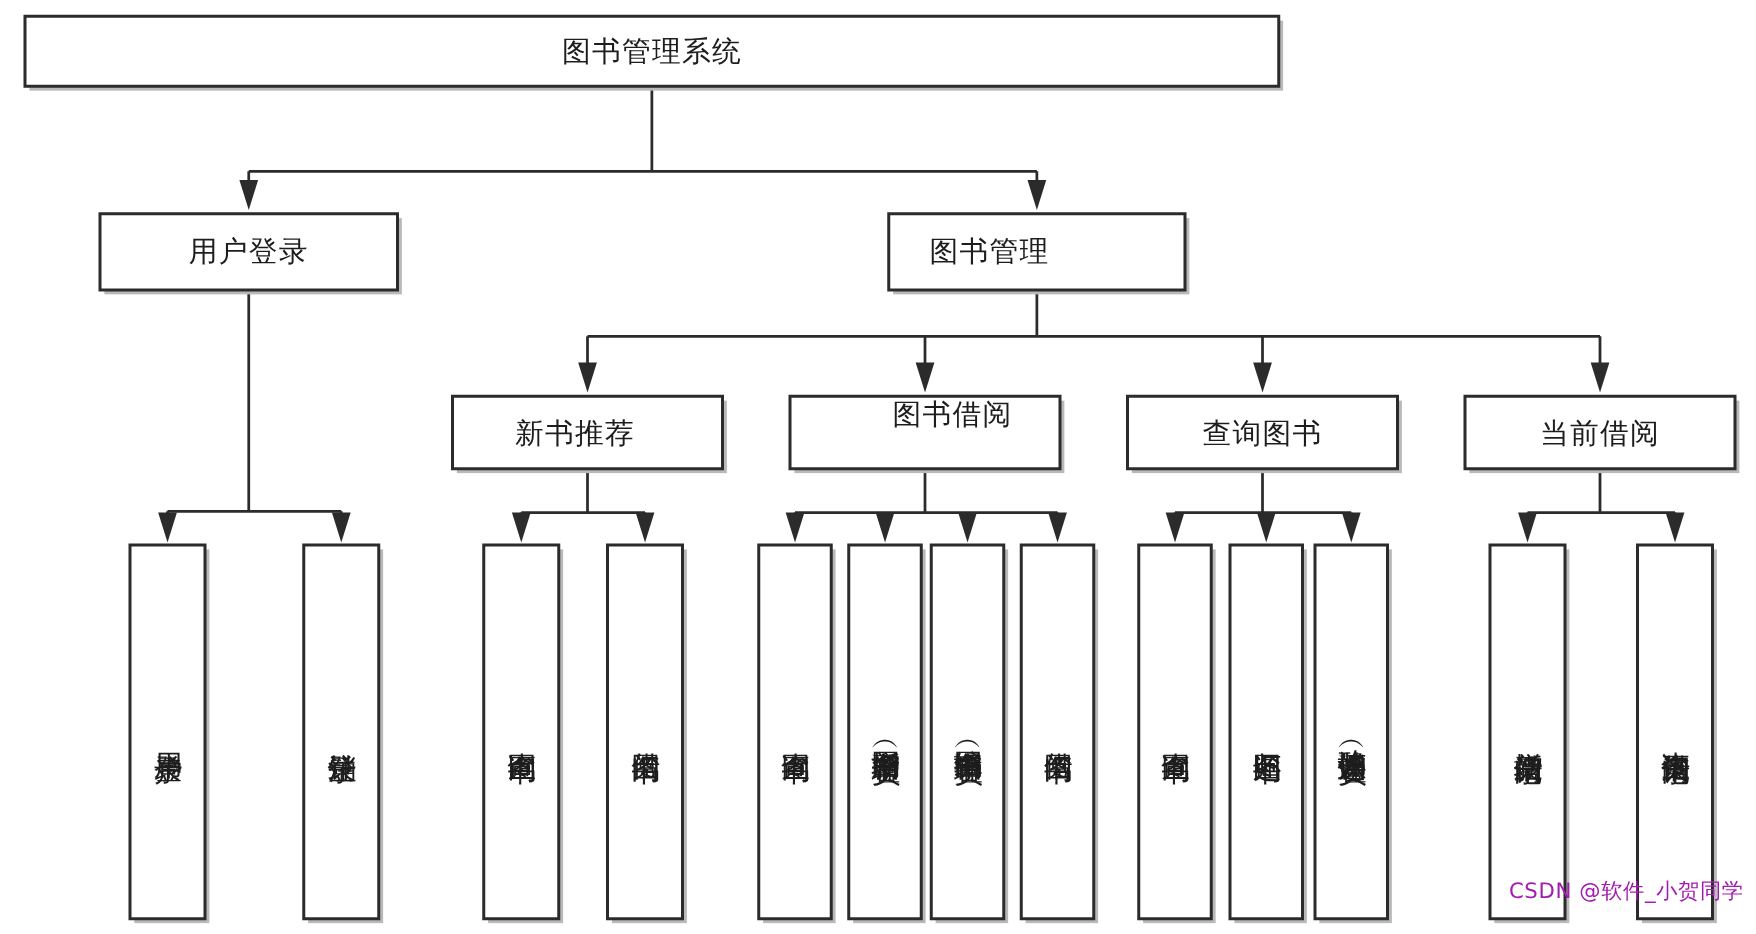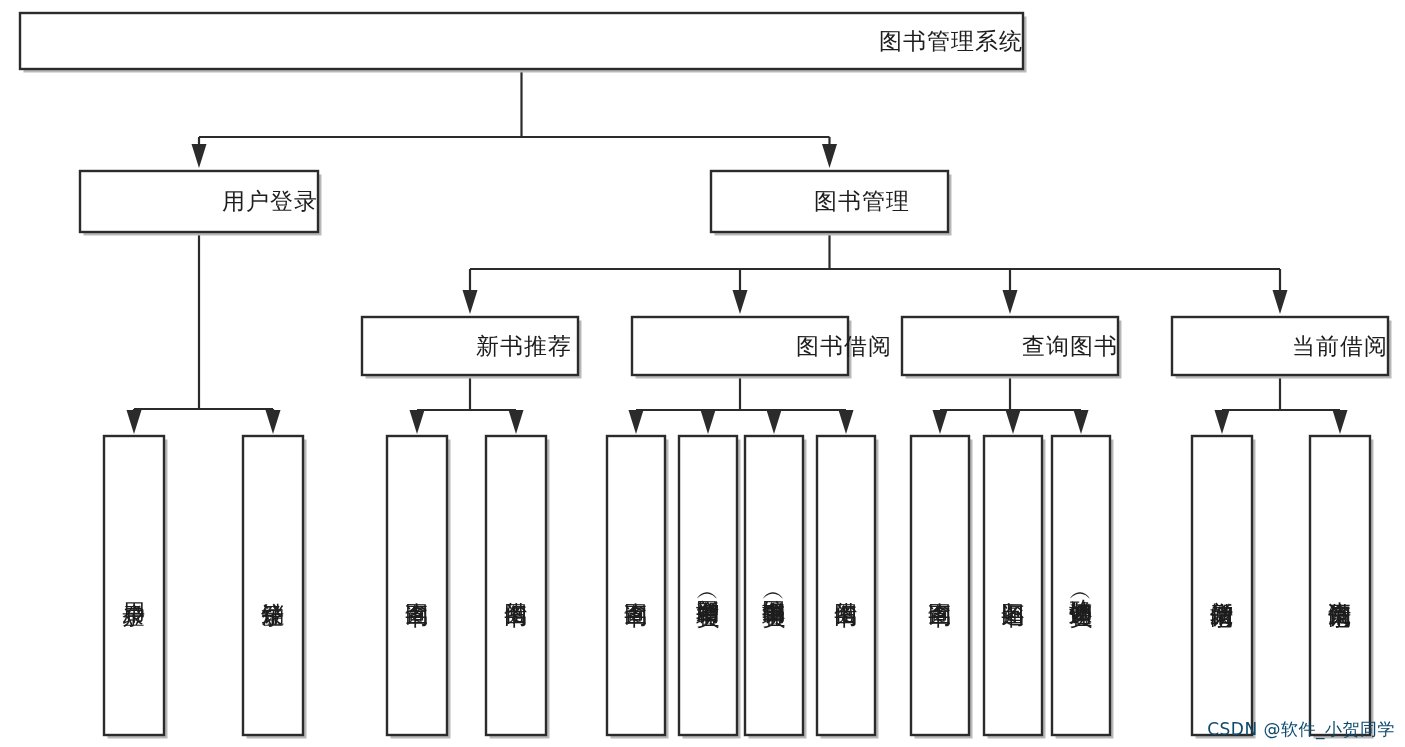--- a/index.html
+++ b/index.html
@@ -57,34 +57,34 @@
     letter-spacing: 1px;
     color: #1d1d1d;
     font-family: "DejaVu Sans", "Liberation Sans", sans-serif;
     white-space: nowrap;
     pointer-events: none;
   }
   .box-label-wrap {
     position: absolute;
     display: flex;
     align-items: center;
-    justify-content: flex-end;
+    justify-content: center;
     font-size: 23px;
     color: #1d1d1d;
     font-family: "DejaVu Sans", "Liberation Sans", sans-serif;
     white-space: nowrap;
     letter-spacing: 1px;
     pointer-events: none;
   }
   .watermark {
     position: absolute;
     right: 10px;
-    bottom: 6px;
+    bottom: 23px;
     font-size: 17px;
-    color: #0c4a6e;
+    color: #a21caf;
     font-family: "DejaVu Sans", "Liberation Sans", sans-serif;
     letter-spacing: 0.5px;
     white-space: nowrap;
   }
 </style>
 </head>
 <body>
 
 <div id="diagram-root">
 
@@ -195,21 +195,21 @@
       </div>
       <div class="box-label-wrap" style="left: 80px; top: 171px; width: 238px; height: 61px;">
         <span>用户登录</span>
       </div>
       <div class="box-label-wrap" style="left: 673px; top: 171px; width: 237px; height: 61px;">
         <span>图书管理</span>
       </div>
       <div class="box-label-wrap" style="left: 348px; top: 317px; width: 224px; height: 58px; border-radius: 15px;">
         <span>新书推荐</span>
       </div>
-      <div class="box-label-wrap" style="left: 632px; top: 317px; width: 260px; height: 58px;">
+      <div class="box-label-wrap" style="left: 632px; top: 302px; width: 260px; height: 58px;">
         <span>图书借阅</span>
       </div>
       <div class="box-label-wrap" style="left: 902px; top: 317px; width: 216px; height: 58px;">
         <span>查询图书</span>
       </div>
       <div class="box-label-wrap" style="left: 1172px; top: 317px; width: 216px; height: 58px;">
         <span>当前借阅</span>
       </div>
       <div class="leaf-label-wrap" style="left: 104px; top: 436px; width: 60px; height: 299px;">
         <span>用户登录</span>

